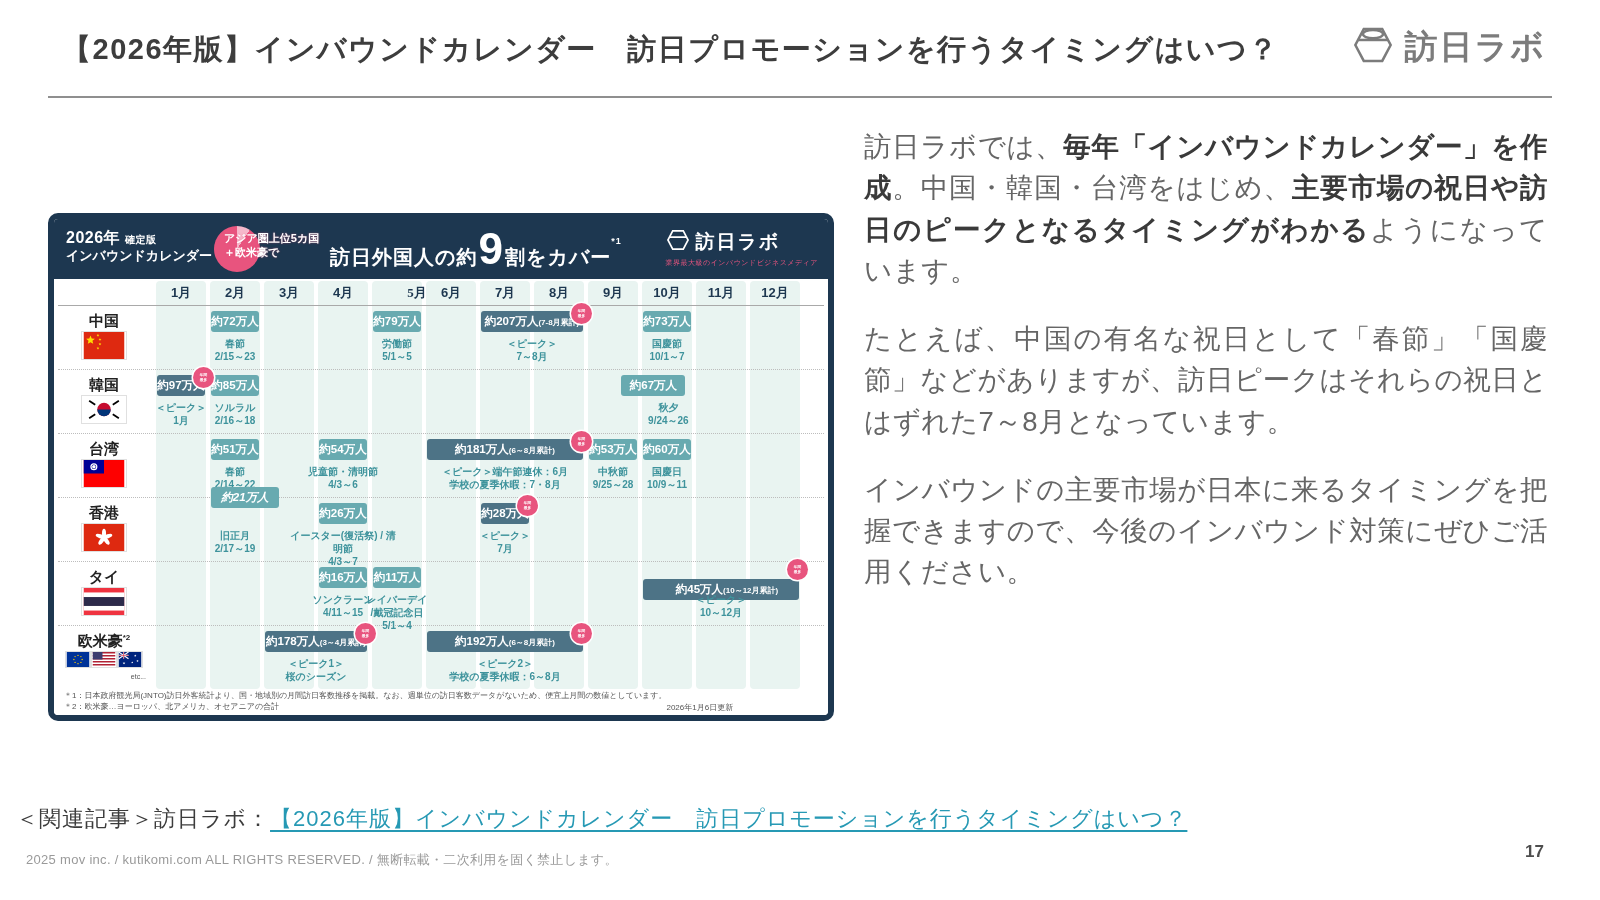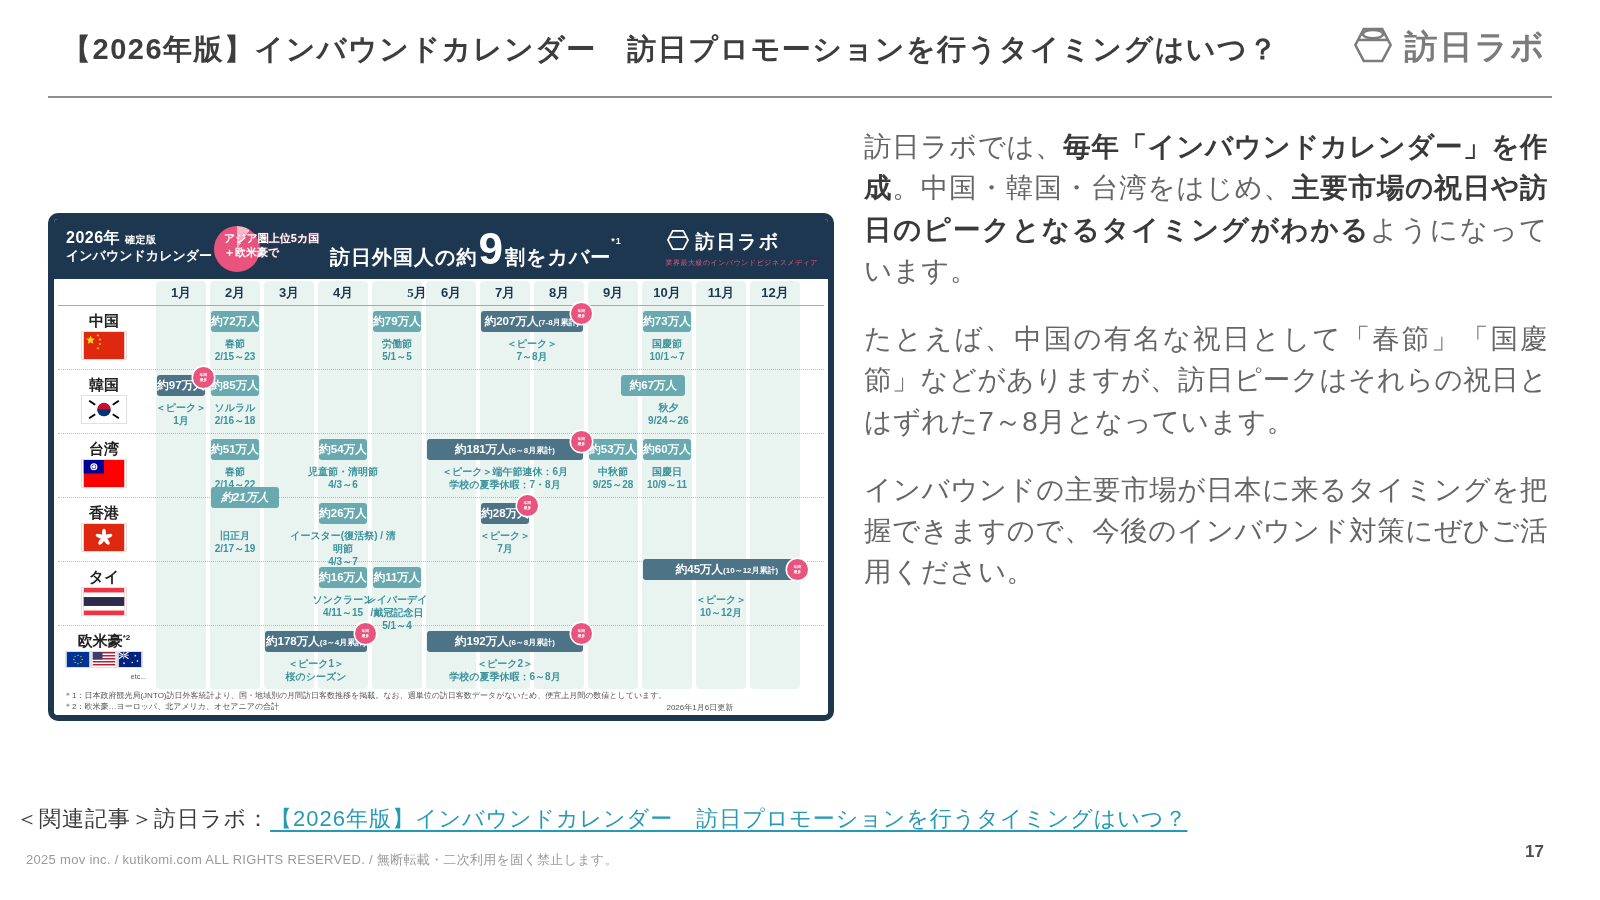--- a/index.html
+++ b/index.html
@@ -286,21 +286,21 @@
       <div class="evlabel" style="left:232px;width:114px;top:314px;">
         <div>ソンクラーン</div>
         <div>4/11～15</div>
       </div>
       <div class="badge normal" style="left:319px;width:48px;top:288px;">約11万人</div>
       <div class="evlabel" style="left:286px;width:114px;top:314px;">
         <div>レイバーデイ</div>
         <div>/戴冠記念日</div>
         <div>5/1～4</div>
       </div>
-      <div class="badge peak" style="left:589px;width:156px;top:280px;padding-left:12px;">約45万人<span class="note">(10～12月累計)</span></div>
+      <div class="badge peak" style="left:589px;width:156px;top:300px;padding-left:12px;">約45万人<span class="note">(10～12月累計)</span></div>
       <div class="seal" style="left:733px;top:280px;">
         <span class="seal-inner">年間最多</span>
       </div>
       <div class="evlabel" style="left:556px;width:222px;top:314px;">
         <div>＜ピーク＞</div>
         <div>10～12月</div>
       </div>
       <div class="row-sep" style="top:346px;border-top:1px dotted #bdbdbd;"></div>
       <div class="country-name" style="left:0;width:100px;top:353px;">欧米豪<sup>*2</sup></div>
       <div class="country-flag" style="left:6px;width:88px;top:372px;"><svg width="26" height="17" viewBox="0 0 30 20">

